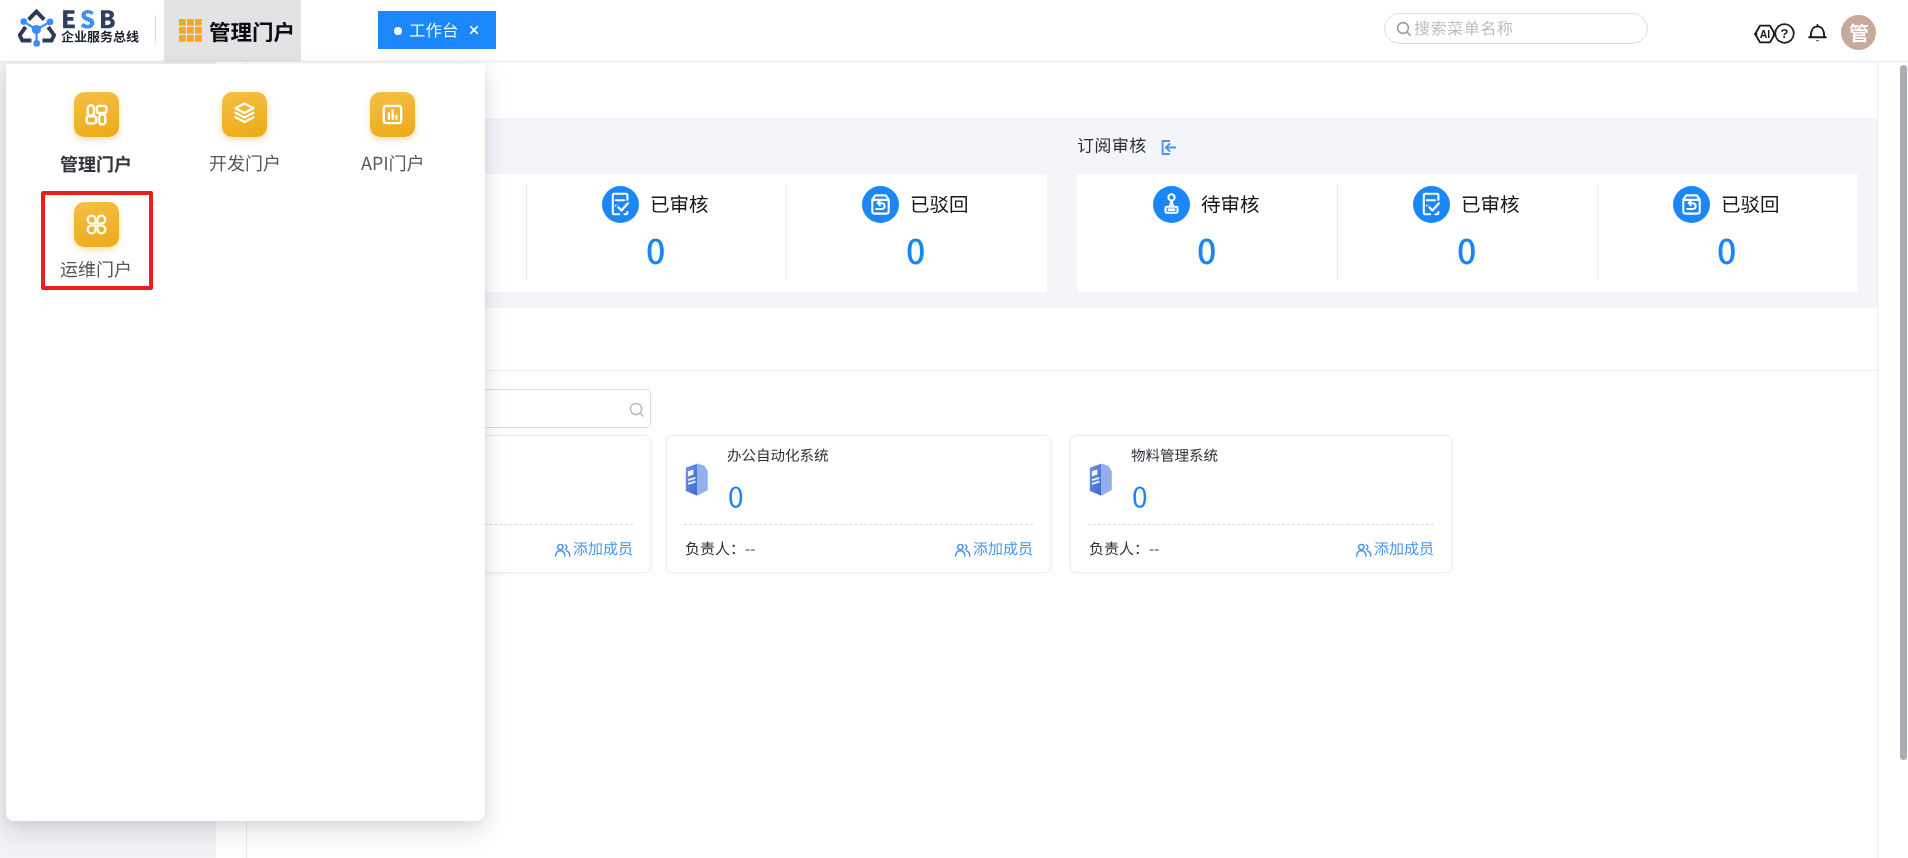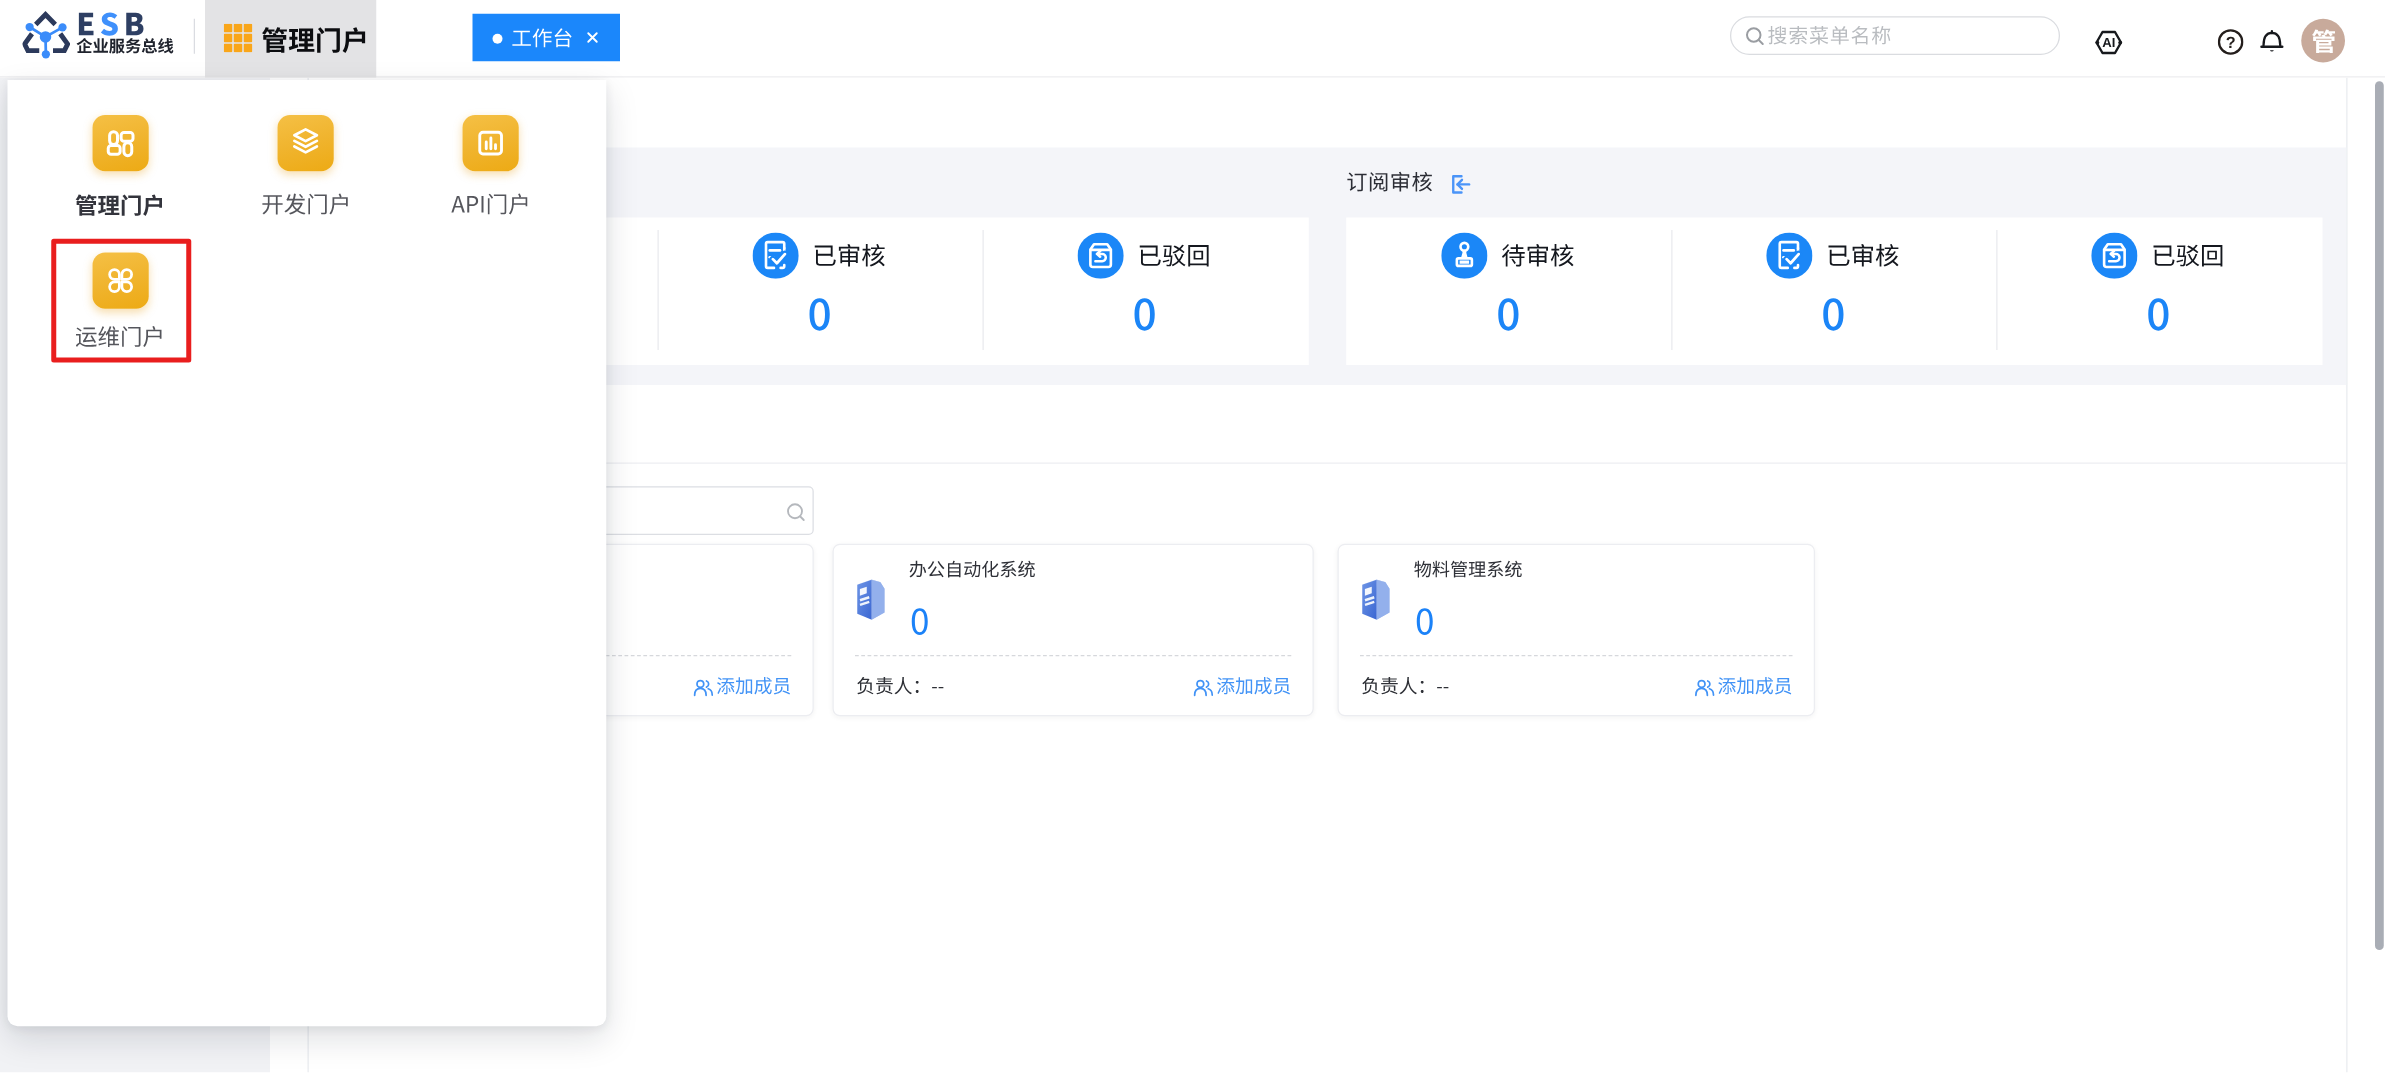--- a/index.html
+++ b/index.html
@@ -346,21 +346,21 @@
     <svg width="16" height="16" viewBox="0 0 16 16" style="display:block">
 <circle cx="7" cy="7" r="5.4" fill="none" stroke="#9a9da2" stroke-width="1.6"></circle>
 <path d="M11,11 L14.2,14.2" stroke="#9a9da2" stroke-width="1.6" stroke-linecap="round"></path>
     </svg>
   </div>
 <div style="position:absolute;left:1414px;top:20px;">
     <svg width="100" height="20" viewBox="0 0 100 20" style="display:block;overflow:visible">
       <path transform="translate(0,14.20)" d="M2.7 -13.4V-10.2H0.7V-9.1H2.7V-5.7L0.6 -4.9L0.9 -3.8L2.7 -4.5V-0.2C2.7 0.0 2.6 0.0 2.4 0.0C2.2 0.1 1.6 0.1 1.0 0.0C1.2 0.4 1.3 0.9 1.4 1.2C2.3 1.2 2.9 1.2 3.3 1.0C3.7 0.8 3.8 0.4 3.8 -0.2V-4.9L5.6 -5.6L5.4 -6.7L3.8 -6.1V-9.1H5.4V-10.2H3.8V-13.4ZM6.1 -4.6V-3.6H6.8L6.7 -3.6C7.3 -2.5 8.2 -1.6 9.3 -0.8C8.0 -0.3 6.4 0.1 4.9 0.3C5.1 0.6 5.3 1.0 5.4 1.3C7.2 1.0 8.9 0.5 10.4 -0.2C11.7 0.5 13.1 0.9 14.7 1.2C14.8 0.9 15.1 0.5 15.4 0.3C14.0 0.0 12.7 -0.3 11.5 -0.8C12.8 -1.7 13.9 -2.8 14.6 -4.3L13.9 -4.7L13.6 -4.6H10.9V-6.2H14.6V-12.1H11.6V-11.1H13.6V-9.6H11.6V-8.7H13.6V-7.2H10.9V-13.5H9.8V-7.2H7.3V-8.7H9.1V-9.6H7.3V-11.1C8.1 -11.4 9.0 -11.7 9.7 -12.1L8.8 -12.9C8.3 -12.5 7.2 -12.0 6.3 -11.7V-6.2H9.8V-4.6ZM12.9 -3.6C12.3 -2.7 11.5 -2.0 10.4 -1.4C9.4 -2.0 8.5 -2.7 7.9 -3.6Z M26.7 -1.7C28.1 -0.9 29.8 0.2 30.6 0.9L31.6 0.2C30.7 -0.5 29.0 -1.6 27.6 -2.3ZM21.2 -2.2C20.3 -1.3 18.9 -0.4 17.6 0.2C17.8 0.4 18.3 0.8 18.5 1.0C19.8 0.3 21.3 -0.7 22.3 -1.7ZM19.7 -5.1C20.0 -5.2 20.4 -5.3 23.3 -5.5C22.0 -4.8 20.9 -4.4 20.4 -4.2C19.5 -3.8 18.8 -3.6 18.2 -3.5C18.3 -3.2 18.5 -2.7 18.6 -2.4C19.0 -2.6 19.6 -2.7 24.3 -3.0V-0.2C24.3 0.0 24.2 0.1 23.9 0.1C23.7 0.1 22.8 0.1 21.8 0.1C22.0 0.4 22.2 0.9 22.3 1.2C23.4 1.2 24.3 1.2 24.8 1.0C25.3 0.8 25.4 0.5 25.4 -0.1V-3.0L29.4 -3.3C29.8 -2.8 30.2 -2.4 30.4 -2.0L31.4 -2.7C30.7 -3.5 29.2 -4.9 28.1 -5.8L27.2 -5.2C27.7 -4.9 28.1 -4.5 28.5 -4.1L21.5 -3.7C23.8 -4.6 26.1 -5.6 28.2 -6.9L27.4 -7.7C26.7 -7.2 25.9 -6.8 25.1 -6.4L21.5 -6.2C22.6 -6.7 23.8 -7.4 24.8 -8.1L24.3 -8.4H30.4V-6.5H31.6V-9.5H25.2V-11.0H31.4V-12.0H25.2V-13.5H24.0V-12.0H17.8V-11.0H24.0V-9.5H17.7V-6.5H18.8V-8.4H23.5C22.4 -7.6 21.0 -6.8 20.5 -6.6C20.1 -6.3 19.7 -6.2 19.4 -6.2C19.5 -5.9 19.7 -5.3 19.7 -5.1Z M46.2 -10.3C43.6 -9.7 38.7 -9.4 34.7 -9.3C34.8 -9.0 34.9 -8.5 34.9 -8.2C39.0 -8.3 44.0 -8.7 47.1 -9.4ZM35.4 -7.4C36.0 -6.7 36.6 -5.7 36.8 -5.0L37.9 -5.5C37.6 -6.1 37.0 -7.1 36.4 -7.8ZM39.8 -7.8C40.2 -7.1 40.6 -6.2 40.7 -5.6L41.9 -5.9C41.7 -6.6 41.3 -7.5 40.8 -8.2ZM46.1 -8.4C45.7 -7.5 44.9 -6.1 44.3 -5.3L45.2 -4.9C45.9 -5.7 46.7 -6.9 47.3 -8.0ZM43.3 -13.4V-12.3H39.1V-13.4H37.9V-12.3H34.2V-11.2H37.9V-10.0H39.1V-11.2H43.3V-10.1H44.5V-11.2H48.3V-12.3H44.5V-13.4ZM40.5 -5.5V-4.2H34.1V-3.1H39.5C38.0 -1.8 35.8 -0.6 33.7 -0.1C34.0 0.2 34.4 0.7 34.6 1.0C36.7 0.3 39.0 -1.1 40.5 -2.7V1.3H41.8V-2.8C43.3 -1.2 45.6 0.2 47.8 0.9C48.0 0.5 48.3 0.1 48.6 -0.2C46.5 -0.7 44.2 -1.8 42.8 -3.1H48.3V-4.2H41.8V-5.5Z M53.3 -7.0H57.1V-5.3H53.3ZM58.4 -7.0H62.4V-5.3H58.4ZM53.3 -9.6H57.1V-8.0H53.3ZM58.4 -9.6H62.4V-8.0H58.4ZM61.1 -13.4C60.8 -12.6 60.1 -11.4 59.5 -10.7H55.7L56.3 -11.0C56.0 -11.7 55.2 -12.7 54.6 -13.4L53.6 -12.9C54.2 -12.2 54.8 -11.3 55.1 -10.7H52.2V-4.2H57.1V-2.7H50.7V-1.6H57.1V1.3H58.4V-1.6H65.0V-2.7H58.4V-4.2H63.6V-10.7H60.9C61.4 -11.3 62.0 -12.2 62.4 -12.9Z M70.6 -8.5C71.4 -7.9 72.4 -7.1 73.1 -6.5C71.2 -5.5 69.1 -4.8 67.2 -4.4C67.4 -4.1 67.7 -3.6 67.8 -3.3C68.7 -3.5 69.6 -3.7 70.4 -4.0V1.3H71.6V0.4H78.8V1.3H80.0V-5.4H73.6C76.3 -6.9 78.6 -8.8 79.9 -11.4L79.1 -11.9L78.9 -11.8H73.2C73.6 -12.3 74.0 -12.8 74.3 -13.2L72.9 -13.5C72.0 -12.0 70.1 -10.2 67.5 -8.9C67.8 -8.7 68.2 -8.3 68.4 -8.0C69.9 -8.8 71.1 -9.7 72.2 -10.7H78.1C77.2 -9.3 75.8 -8.1 74.2 -7.1C73.4 -7.8 72.4 -8.6 71.5 -9.2ZM78.8 -0.7H71.6V-4.3H78.8Z M91.2 -7.2C90.8 -5.2 90.2 -3.2 89.3 -1.9C89.5 -1.8 90.0 -1.5 90.2 -1.3C91.2 -2.7 91.9 -4.8 92.3 -7.0ZM95.5 -7.0C96.2 -5.3 96.9 -3.0 97.1 -1.5L98.2 -1.8C98.0 -3.3 97.3 -5.6 96.6 -7.4ZM91.5 -13.4C91.1 -11.4 90.5 -9.3 89.5 -7.9V-8.8H87.5V-11.7C88.2 -11.9 89.0 -12.1 89.5 -12.4L88.8 -13.3C87.7 -12.8 85.7 -12.3 84.0 -12.0C84.1 -11.8 84.3 -11.4 84.3 -11.1C85.0 -11.2 85.7 -11.3 86.3 -11.4V-8.8H83.9V-7.7H86.2C85.6 -5.9 84.5 -3.8 83.5 -2.7C83.7 -2.4 84.0 -1.9 84.1 -1.6C84.9 -2.6 85.7 -4.2 86.3 -5.8V1.3H87.5V-5.9C88.0 -5.2 88.6 -4.3 88.8 -3.9L89.5 -4.8C89.2 -5.2 87.9 -6.7 87.5 -7.1V-7.7H89.4L89.3 -7.6C89.6 -7.5 90.1 -7.2 90.3 -7.0C90.9 -7.9 91.4 -9.0 91.8 -10.2H93.4V-0.2C93.4 0.0 93.4 0.1 93.2 0.1C93.0 0.1 92.3 0.1 91.5 0.1C91.7 0.4 91.9 0.9 91.9 1.2C92.9 1.2 93.6 1.2 94.1 1.0C94.5 0.8 94.6 0.5 94.6 -0.2V-10.2H96.8C96.6 -9.6 96.2 -9.0 96.0 -8.4L97.0 -8.2C97.5 -9.1 97.9 -10.2 98.3 -11.2L97.5 -11.4L97.4 -11.3H92.2C92.4 -11.9 92.5 -12.5 92.7 -13.2Z" fill="#b9bcc0"></path>
     </svg>
   </div>
-<div style="position:absolute;left:1675px;top:21.5px;">
+<div style="position:absolute;left:1753px;top:21.5px;">
     <svg width="24" height="24" viewBox="0 0 24 24" style="display:block">
 <path d="M7,3.6 L17,3.6 L21.8,12 L17,20.4 L7,20.4 L2.2,12 Z" fill="none" stroke="#17191d" stroke-width="1.9" stroke-linejoin="round"></path>
 <circle cx="2.9" cy="12" r="1.5" fill="#17191d"></circle>
       <circle cx="21.1" cy="12" r="1.5" fill="#17191d"></circle>
 <text x="12" y="15.8" text-anchor="middle" font-family="Liberation Sans,sans-serif" font-weight="bold" font-size="10.5" fill="#17191d">AI</text>
     </svg>
   </div>
 <div style="position:absolute;left:1773.5px;top:23px;">
     <svg width="21" height="21" viewBox="0 0 21 21" style="display:block">
 <circle cx="10.5" cy="10.5" r="9.3" fill="none" stroke="#241e1c" stroke-width="1.8"></circle>

